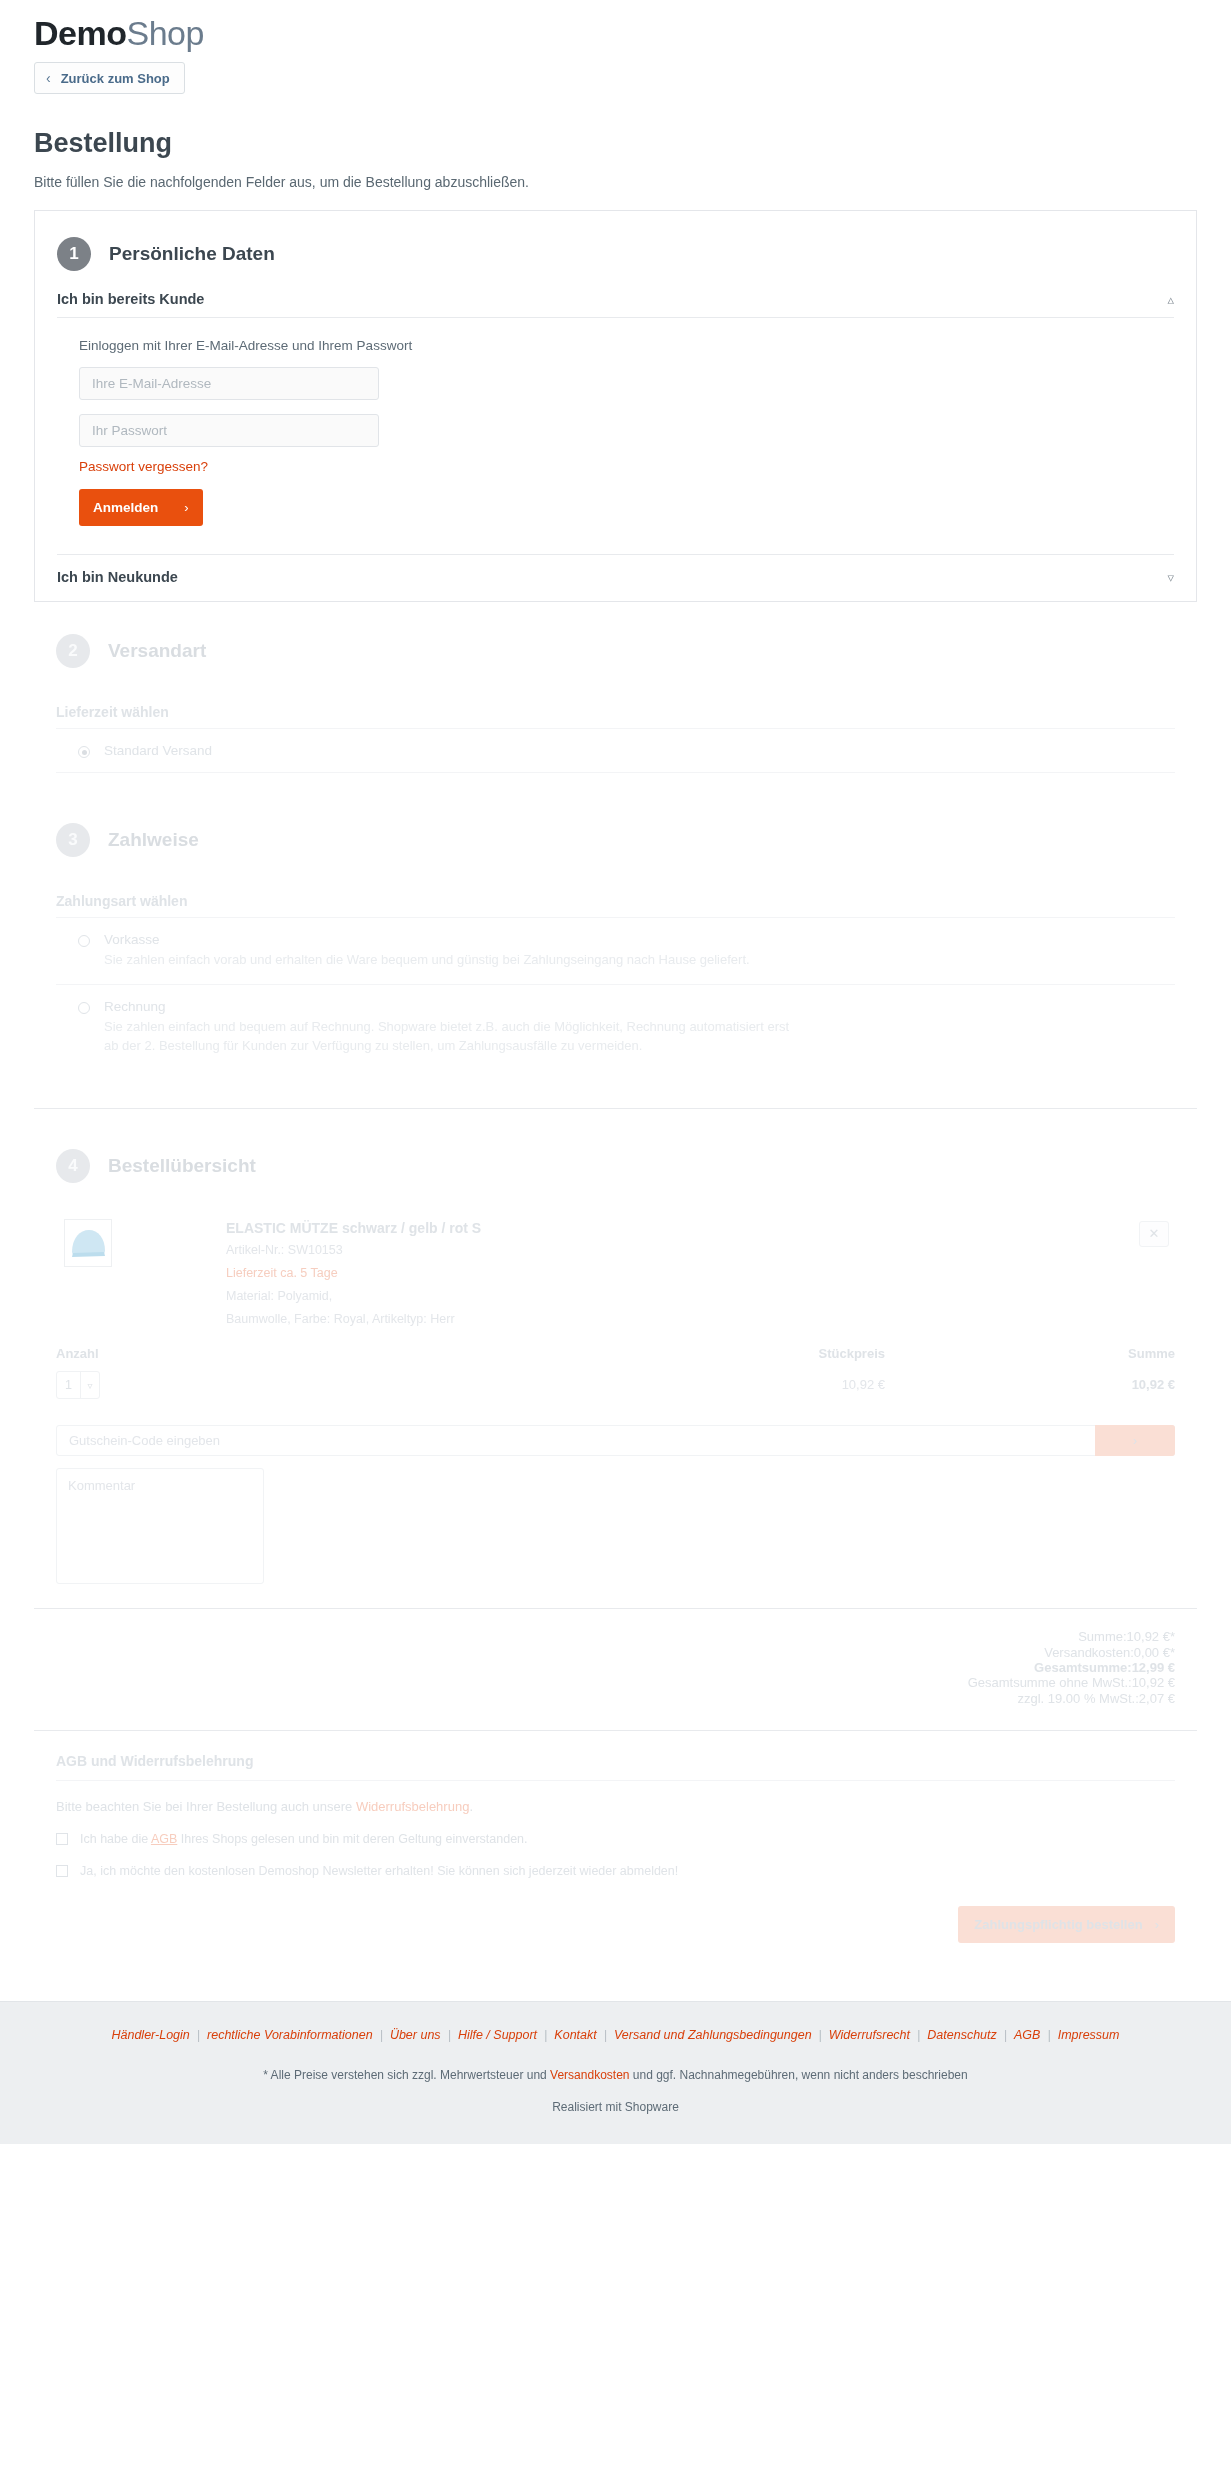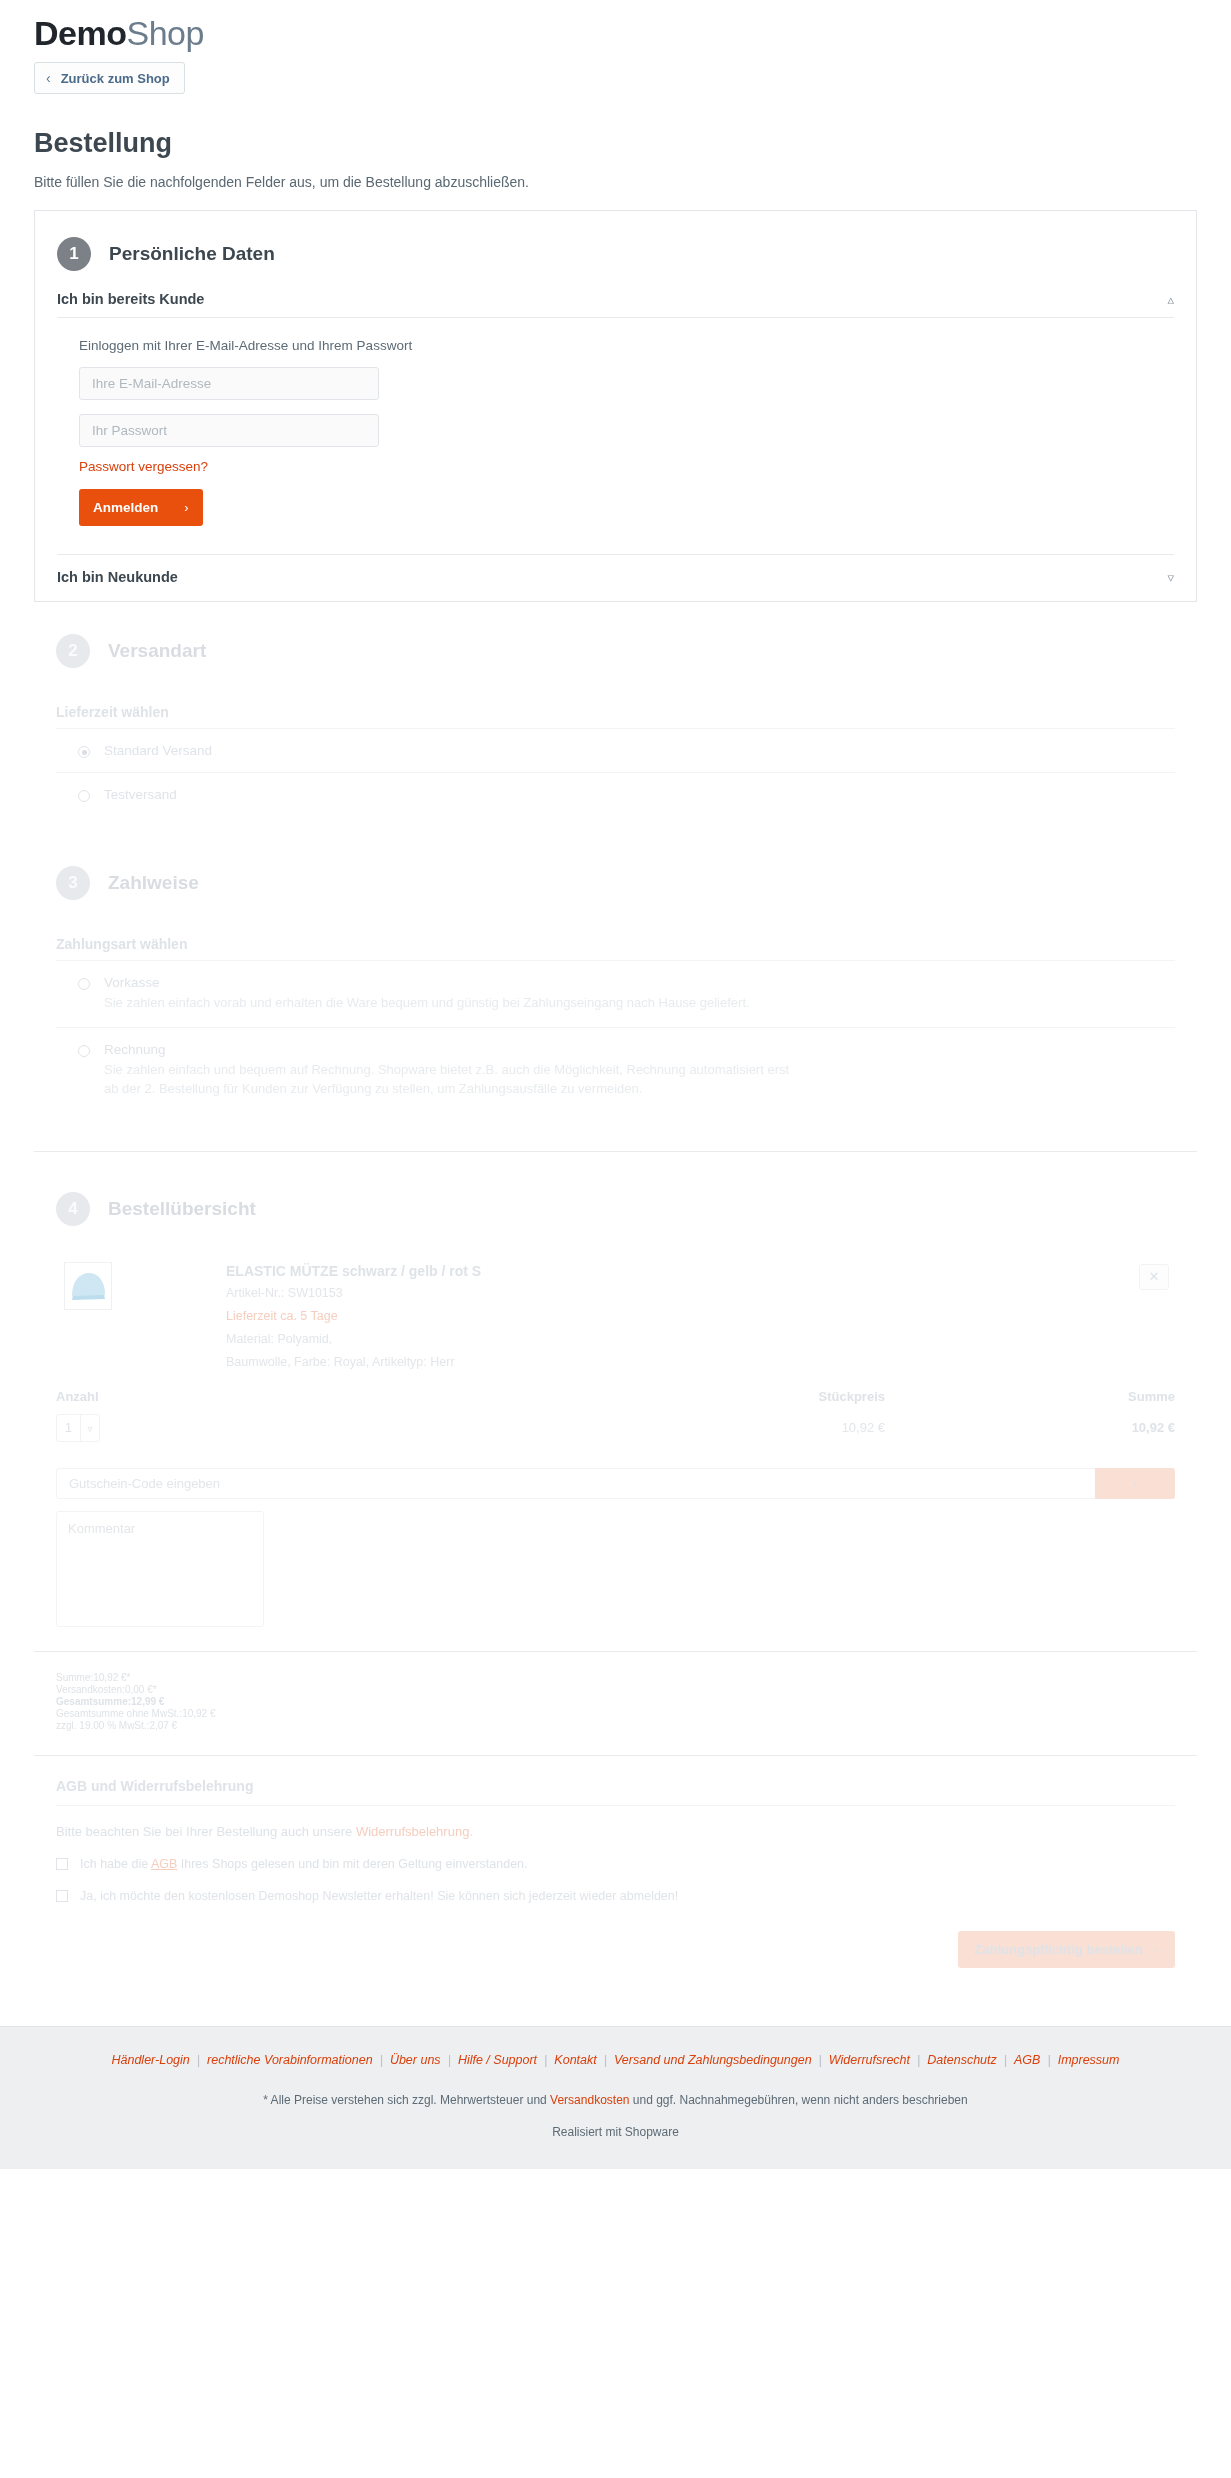--- a/index.html
+++ b/index.html
@@ -191,22 +191,22 @@
     border: 1px solid #f1f3f5; border-radius: 3px;
     background: #fff;
     padding: 9px 11px;
     font-family: "Liberation Sans", sans-serif;
     font-size: 13px; color: #e3e6ea; resize: none;
   }
   .comment-box::placeholder { color: #e3e6ea; }
 
   .totals { padding: 20px 22px 10px 22px; }
   .total-line {
-    display: flex; justify-content: flex-start;
-    font-size: 10px; color: #e3e6ea; line-height: 1.18;
+    display: flex; justify-content: flex-end;
+    font-size: 13px; color: #e3e6ea; line-height: 1.18;
   }
   .total-line.bold { font-weight: bold; color: #dde1e5; }
 
   .agb-block { padding: 22px 22px 0 22px; }
   .agb-title { font-size: 14px; font-weight: bold; color: #dfe3e7; }
   .agb-hr { height: 1px; background: #f3f4f6; margin: 11px 0 0 0; }
   .agb-note { font-size: 13px; color: #e0e4e8; padding-top: 18px; }
   .lnk { color: #f7cdbe; text-decoration: none; cursor: pointer; }
   .lnk.u { text-decoration: underline; }
   .check-row { display: flex; align-items: center; gap: 12px; padding-top: 18px; }
@@ -303,26 +303,20 @@
       <div class="sec-label">Lieferzeit wählen</div>
       <div class="ghost-hr"></div>
 
       <div class="radio-row">
         <div class="radio checked"></div>
         <div class="radio-texts">
           <div class="radio-label">Standard Versand</div>
         </div>
       </div>
       <div class="ghost-hr"></div>
-      <div class="radio-row">
-        <div class="radio"></div>
-        <div class="radio-texts">
-          <div class="radio-label">Testversand</div>
-        </div>
-      </div>
     </div>
 
     <div class="panel flat ghost-panel disabled" style="margin-top:24px;">
       <div class="step-head">
         <div class="step-num">3</div>
         <div class="step-title">Zahlweise</div>
       </div>
       <div class="sec-label">Zahlungsart wählen</div>
       <div class="ghost-hr"></div>
 

